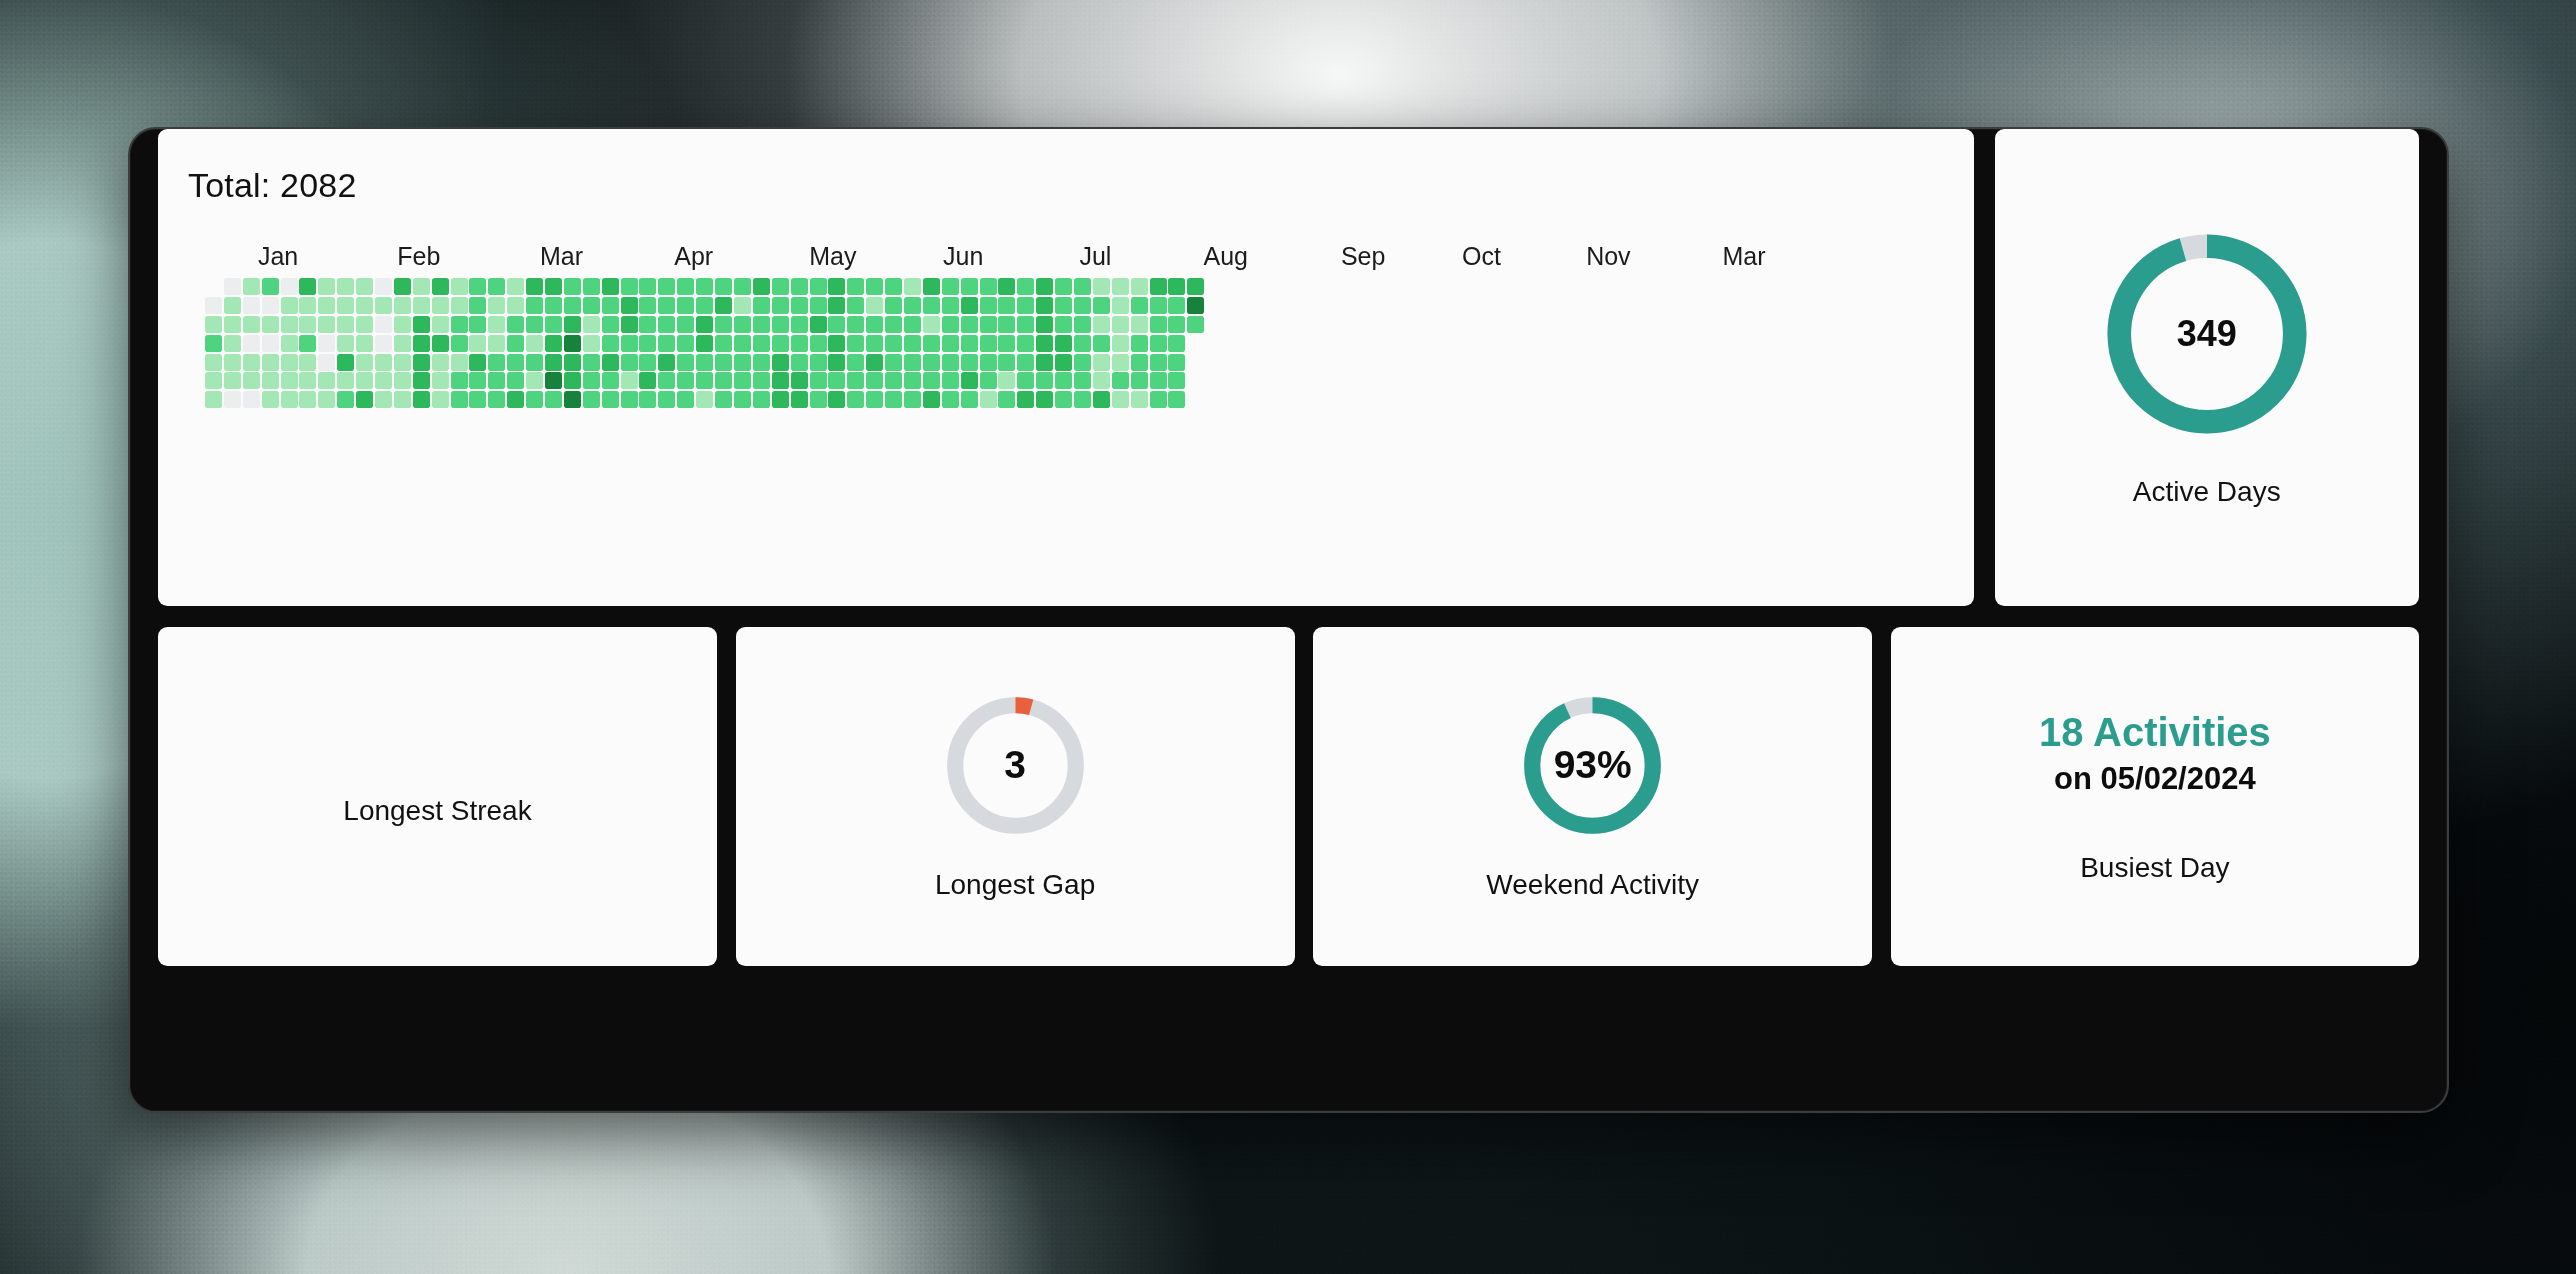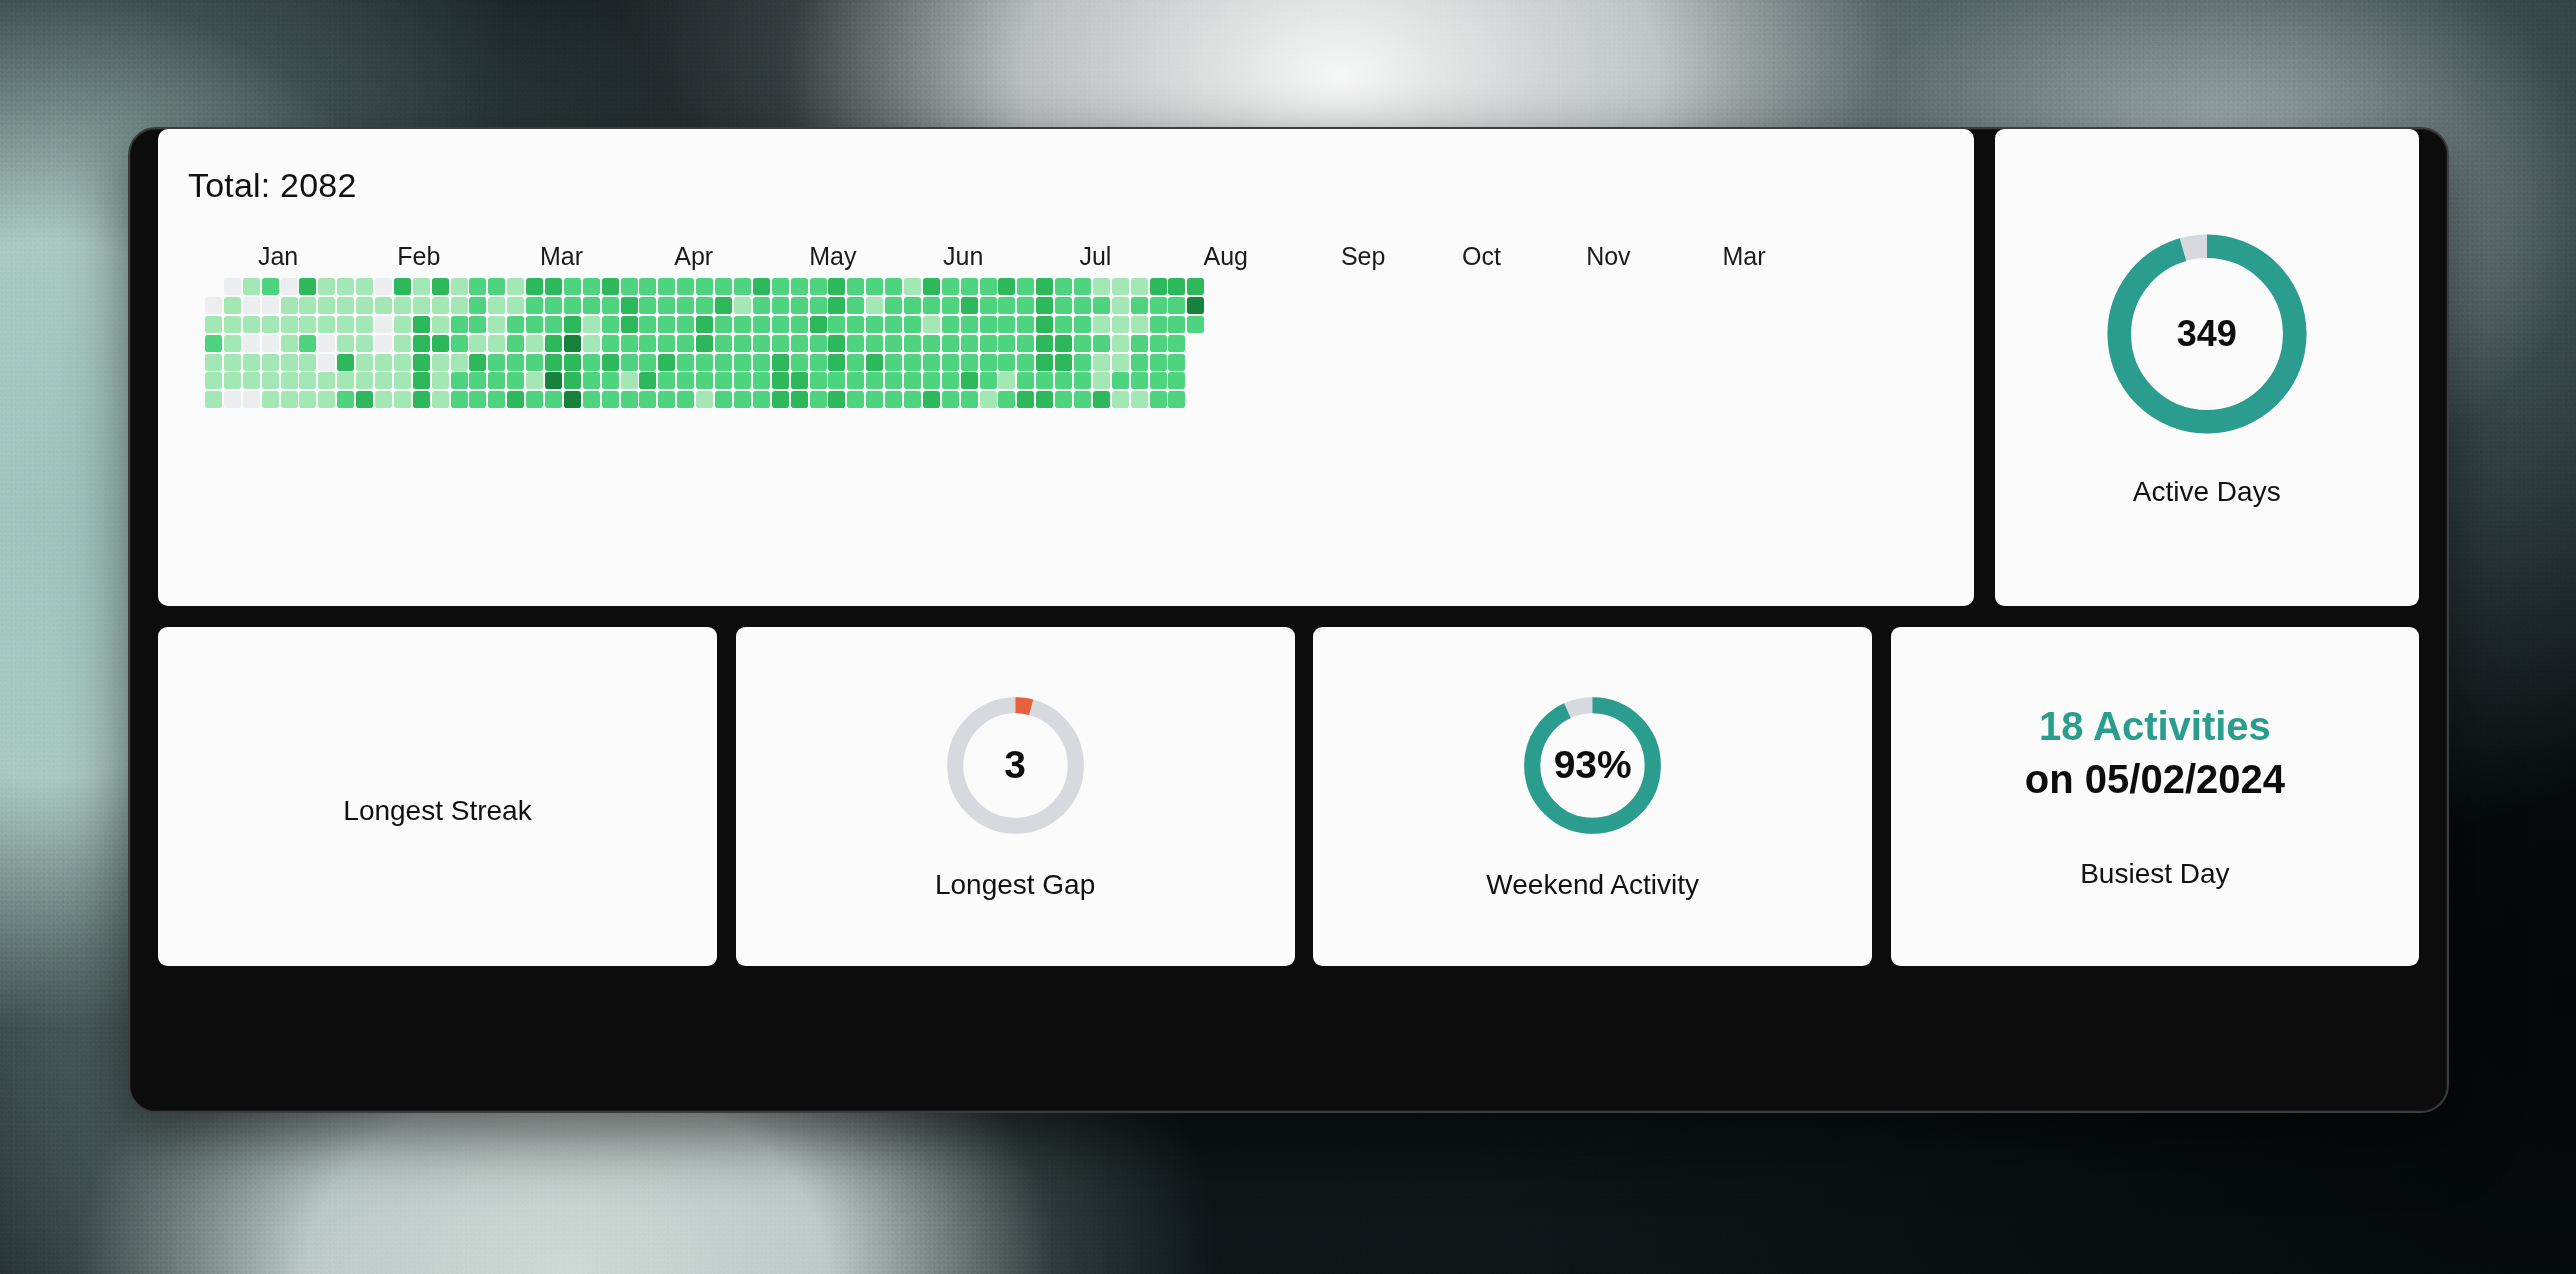--- a/index.html
+++ b/index.html
@@ -72,21 +72,21 @@
     height:339px;
     margin-top:20.5px;
   }
   .card {
     background:#fbfbfb;
     border-radius:9.3px;
     position:relative;
   }
 
   
-  .heatmap-card { flex:none; width:1816px; padding:37px 30px 0 30px;border-radius:10px; }
+  .heatmap-card { flex:none; width:1816px; padding:37px 30px 0 30px; }
   .total-label {
     font-size:34px; color:#111111;
     letter-spacing:0.2px;
   }
   .months-row {
     position:relative;
     height:47px;
     margin-top:26px;
     margin-left:17px;
   }
@@ -139,21 +139,21 @@
     display:flex; flex-direction:column;
     align-items:center; justify-content:center;
   }
   .busiest-top {
     font-size:40px; font-weight:bold;
     color:#2a9d8f;
     line-height:1.22;
     text-align:center;
   }
   .busiest-mid {
-    font-size:40px; font-weight:bold;
+    font-size:31px; font-weight:bold;
     color:#0d0d0d;
     line-height:1.22;
     margin-top:3.7px;
     text-align:center;
   }
   .busiest-caption {
     font-size:28px; color:#111111;
     margin-top:54px;
     text-align:center;
   }

